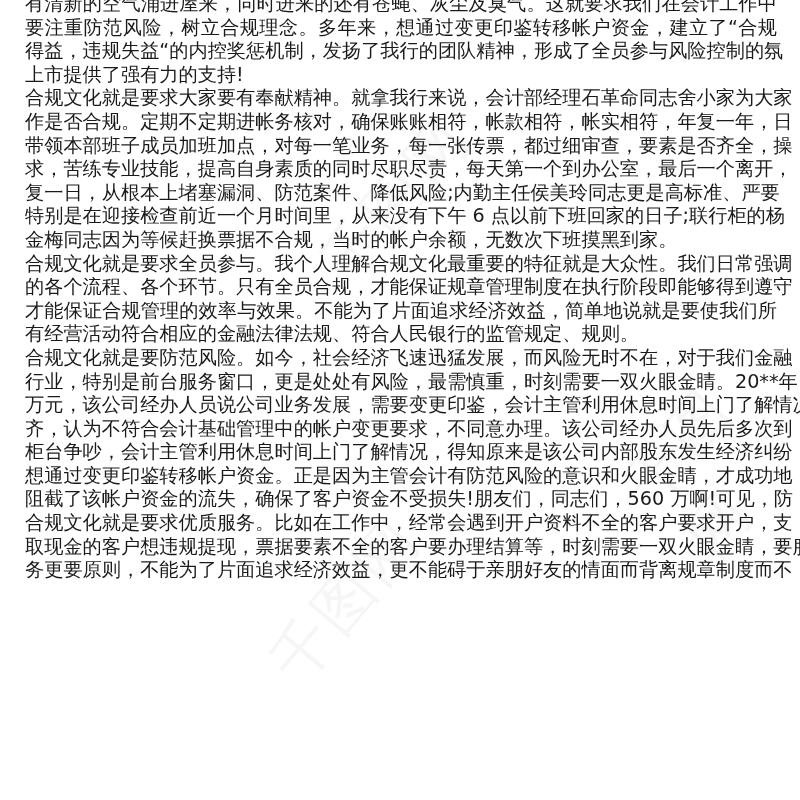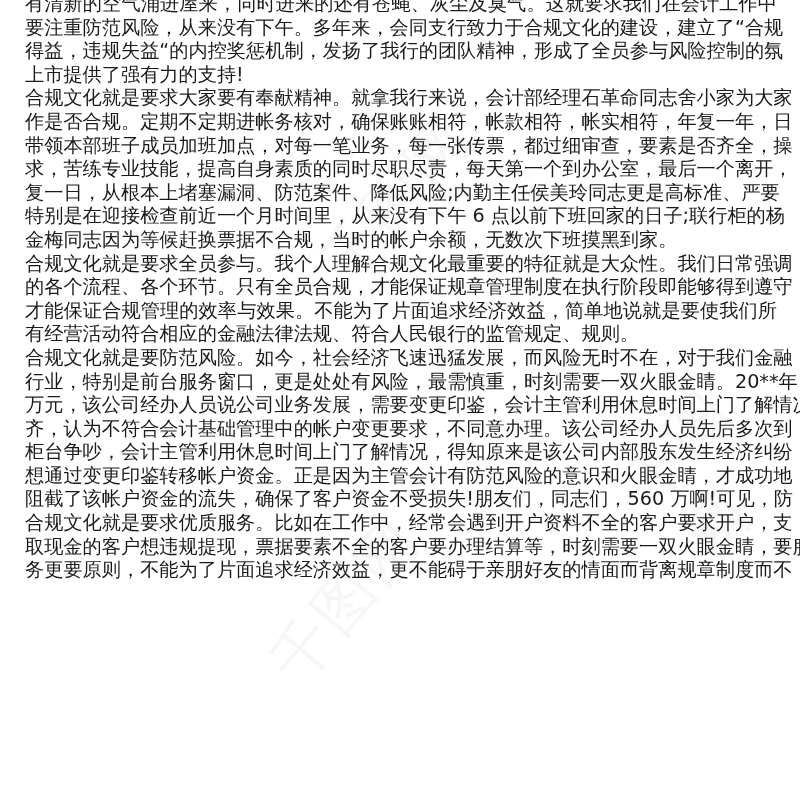--- a/index.html
+++ b/index.html
@@ -19,21 +19,21 @@
 </head>
 <body>
 
 <div class="watermark" style="left:300px; top:160px;">千图网</div>
 <div class="watermark" style="left:250px; top:560px;">千图网</div>
 <div class="watermark" style="left:640px; top:380px;">千图网</div>
 
 <div class="page" id="doc">
     <div>
       <span class="line">有清新的空气涌进屋来，同时进来的还有苍蝇、灰尘及臭气。这就要求我们在会计工作中</span>
-      <span class="line">要注重防范风险，从来没有下午。多年来，会同支行致力于合规文化的建设，建立了“合规</span>
+      <span class="line">要注重防范风险，树立合规理念。多年来，想通过变更印鉴转移帐户资金，建立了“合规</span>
       <span class="line">得益，违规失益“的内控奖惩机制，发扬了我行的团队精神，形成了全员参与风险控制的氛</span>
       <span class="line last">上市提供了强有力的支持!</span>
     </div>
     <div>
       <span class="line">合规文化就是要求大家要有奉献精神。就拿我行来说，会计部经理石革命同志舍小家为大家，</span>
       <span class="line">作是否合规。定期不定期进帐务核对，确保账账相符，帐款相符，帐实相符，年复一年，日</span>
       <span class="line">带领本部班子成员加班加点，对每一笔业务，每一张传票，都过细审查，要素是否齐全，操</span>
       <span class="line">求，苦练专业技能，提高自身素质的同时尽职尽责，每天第一个到办公室，最后一个离开，</span>
       <span class="line">复一日，从根本上堵塞漏洞、防范案件、降低风险;内勤主任侯美玲同志更是高标准、严要</span>
       <span class="line">特别是在迎接检查前近一个月时间里，从来没有下午 6 点以前下班回家的日子;联行柜的杨</span>

